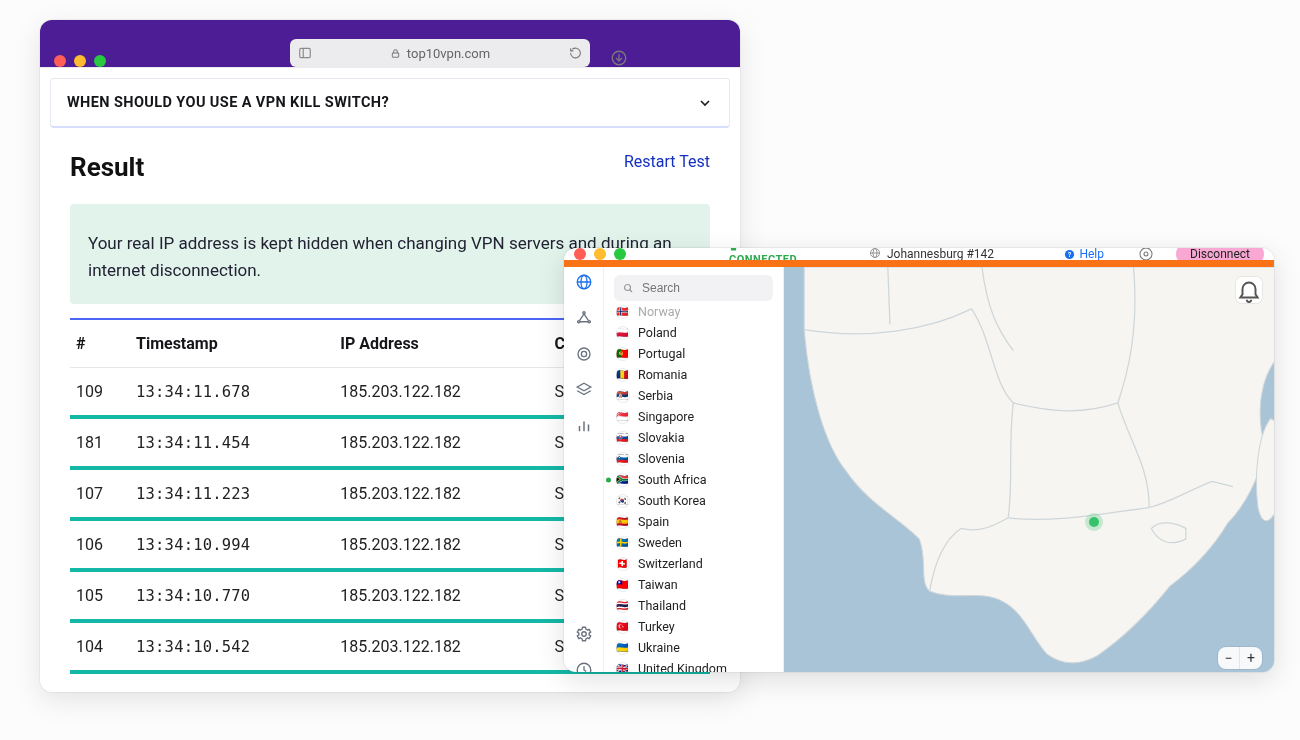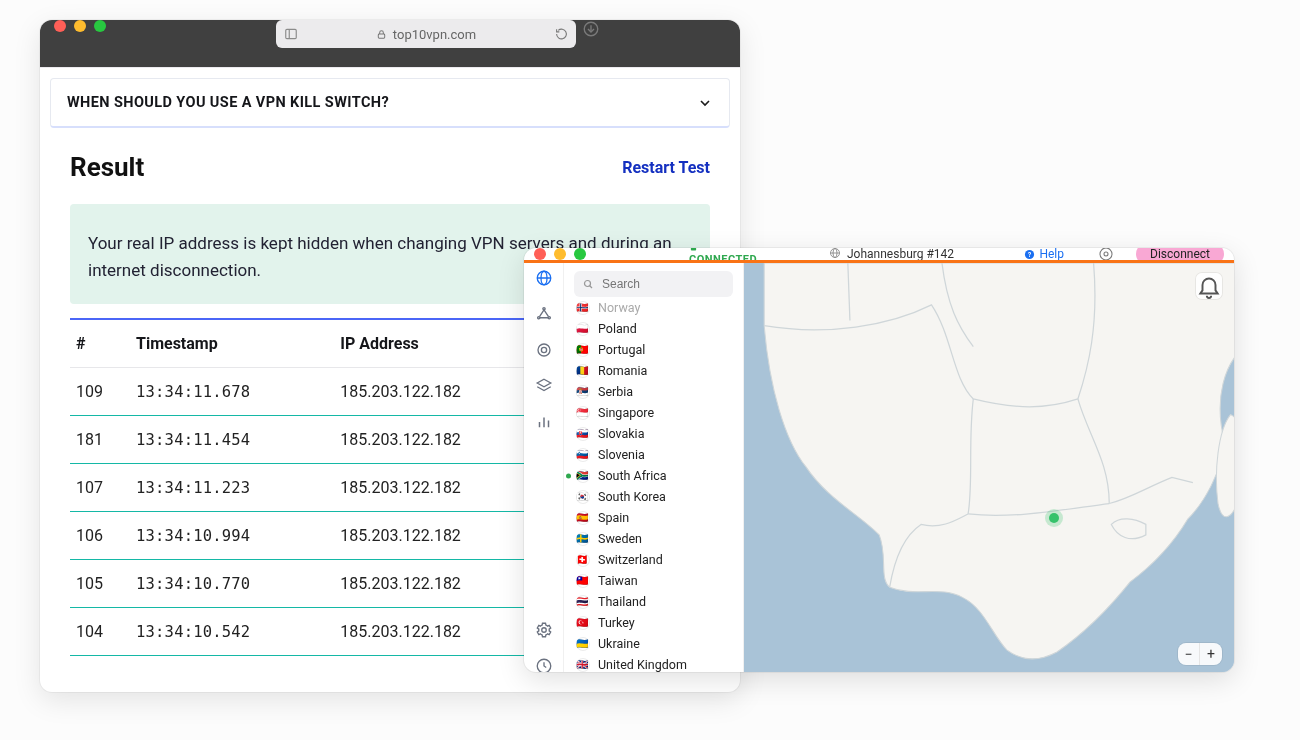--- a/index.html
+++ b/index.html
@@ -24,24 +24,25 @@
     height: 672px;
     background: #fff;
     border-radius: 12px;
     box-shadow: 0 8px 28px rgba(0,0,0,0.10), 0 0 0 1px rgba(0,0,0,0.04);
     overflow: hidden;
     display: flex;
     flex-direction: column;
   }
   .titlebar {
     height: 48px;
-    background: #404040;
+    background: #4c1d95;
     display: flex;
-    align-items: flex-start;
+    align-items: flex-end;
     padding: 0 14px;
+    gap: 14px;
     border-bottom: 1px solid #eceaee;
   }
   .traffic { display:flex; gap:8px; }
   .dot { width:12px; height:12px; border-radius:50%; }
   .red { background:#ff5f57; }
   .yellow { background:#febc2e; }
   .green { background:#28c840; }
   .addrbar {
     flex: 0 0 300px;
     margin-left: 170px;
@@ -72,23 +73,23 @@
     padding: 0 16px;
     font-size:14.5px;
     font-weight:700;
     letter-spacing:.4px;
     color:#15161a;
     cursor:pointer;
   }
   .accordion .chev { margin-left:auto; color:#1c1c1c; }
 
   .content { padding: 24px 30px 0 30px; flex:1; overflow:hidden;}
-  .result-head { display:flex; align-items:center; }
+  .result-head { display:flex; }
   .result-head h2 { margin:0; font-size:26px; font-weight:700; color:#111;}
-  .restart { margin-left:auto; color:#1430c0; font-size:16px; font-weight:700; cursor:pointer;}
+  .restart { margin-left:auto; color:#1430c0; font-size:16px; font-weight:400; cursor:pointer;}
 
   .banner {
     margin-top: 22px;
     background:#e2f3ec;
     border-radius:4px;
     padding: 16px 18px 20px 18px;
     font-size: 17px;
     line-height:1.6;
   }
   .banner .headline { text-align:center; font-weight:700; color:#006b4f; }
@@ -104,29 +105,29 @@
     text-align:left;
     font-weight:700;
     padding: 14px 6px;
     border-top: 2px solid #4b66f7;
     border-bottom: 1px solid #e7e7ea;
     color:#15161a;
   }
   table.leak thead th:first-child { width: 60px; }
   table.leak tbody td {
     padding: 14px 6px;
-    border-bottom: 1px solid #14b8a6;
+    border-bottom: 4px solid #14b8a6;
     color:#222;
   }
   .mono { font-family: ui-monospace, Menlo, Consolas, monospace; letter-spacing:.2px; font-size:15.5px;margin-left:23px;}
 
   
   .nord {
     position: absolute;
-    left: 524px;
+    left: 564px;
     top: 248px;
     width: 710px;
     height: 424px;
     background: #fff;
     border-radius: 12px;
     box-shadow: 0 8px 28px rgba(0,0,0,0.12), 0 0 0 1px rgba(0,0,0,0.05);
     overflow: hidden;
     display: flex;
     flex-direction: column;
   }
@@ -150,21 +151,21 @@
   .disconnect-btn {
     position:absolute; right:10px;
     background:#f9a8d4;
     color:#222;
     border-radius: 14px;
     padding: 4px 14px;
     font-size:12px;
     cursor:pointer;
   }
 
-  .nord-body { flex:1; display:flex; position:relative; border-top:3px solid #f97316;}
+  .nord-body { flex:1; display:flex; position:relative; border-top:7px solid #f97316;}
   .nord-sidebar {
     width: 40px;
     border-right: 1px solid #f0f0f0;
     display:flex;
     flex-direction:column;
     align-items:center;
     padding-top:6px;
     gap: 18px;
   }
   .nord-sidebar .ic { width:18px; height:18px; color:#6b7280; cursor:pointer;}

